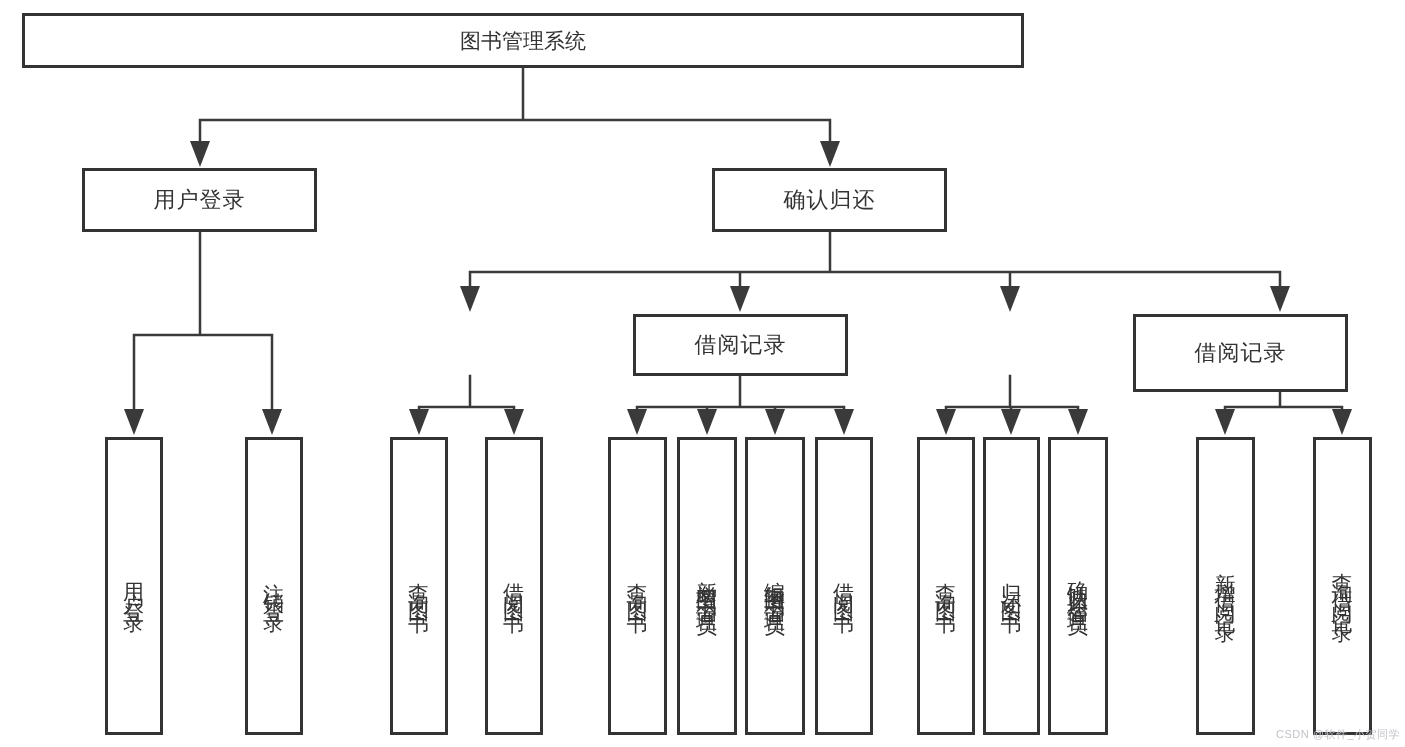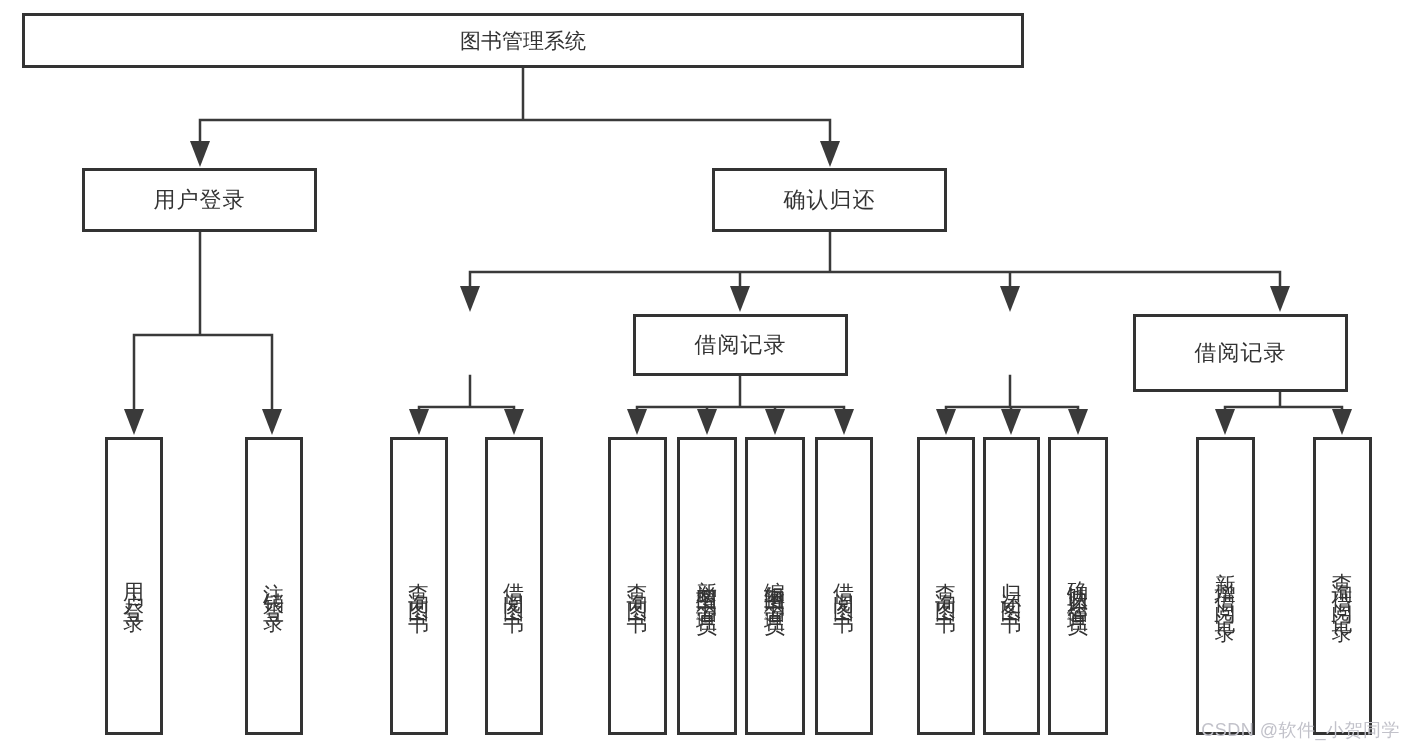--- a/index.html
+++ b/index.html
@@ -33,21 +33,21 @@
     writing-mode: vertical-rl;
     text-orientation: mixed;
     letter-spacing: 10px;
     line-height: 1.1;
   }
   .vnode.long .vtext { letter-spacing: 5px; }
   .watermark {
     position: absolute;
     right: 5px;
     bottom: 5px;
-    font-size: 18px;
+    font-size: 11px;
     color: #c2c2ca;
     letter-spacing: 0.5px;
     white-space: nowrap;
   }
 </style>
 </head>
 <body>
 
 <div class="stage">
 

